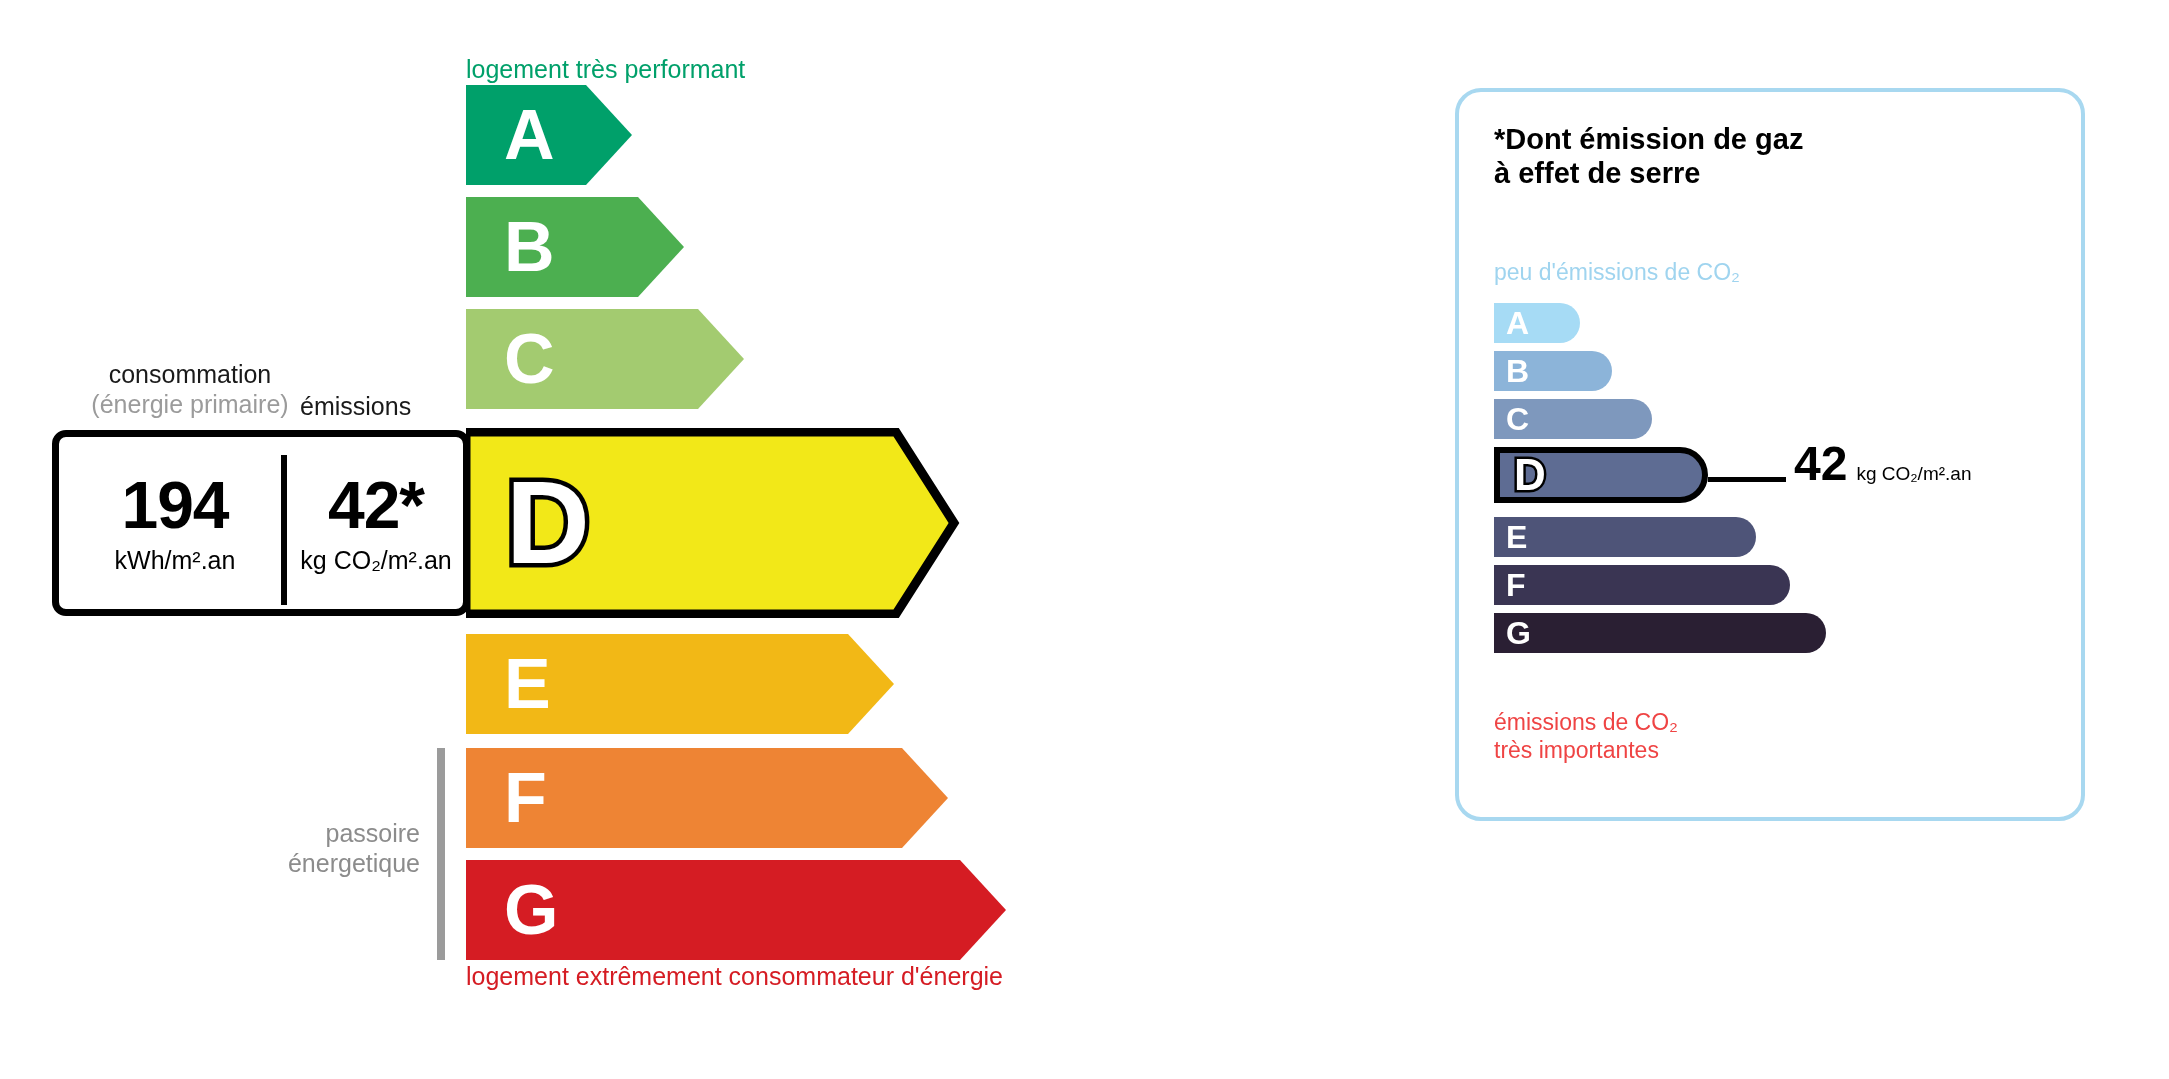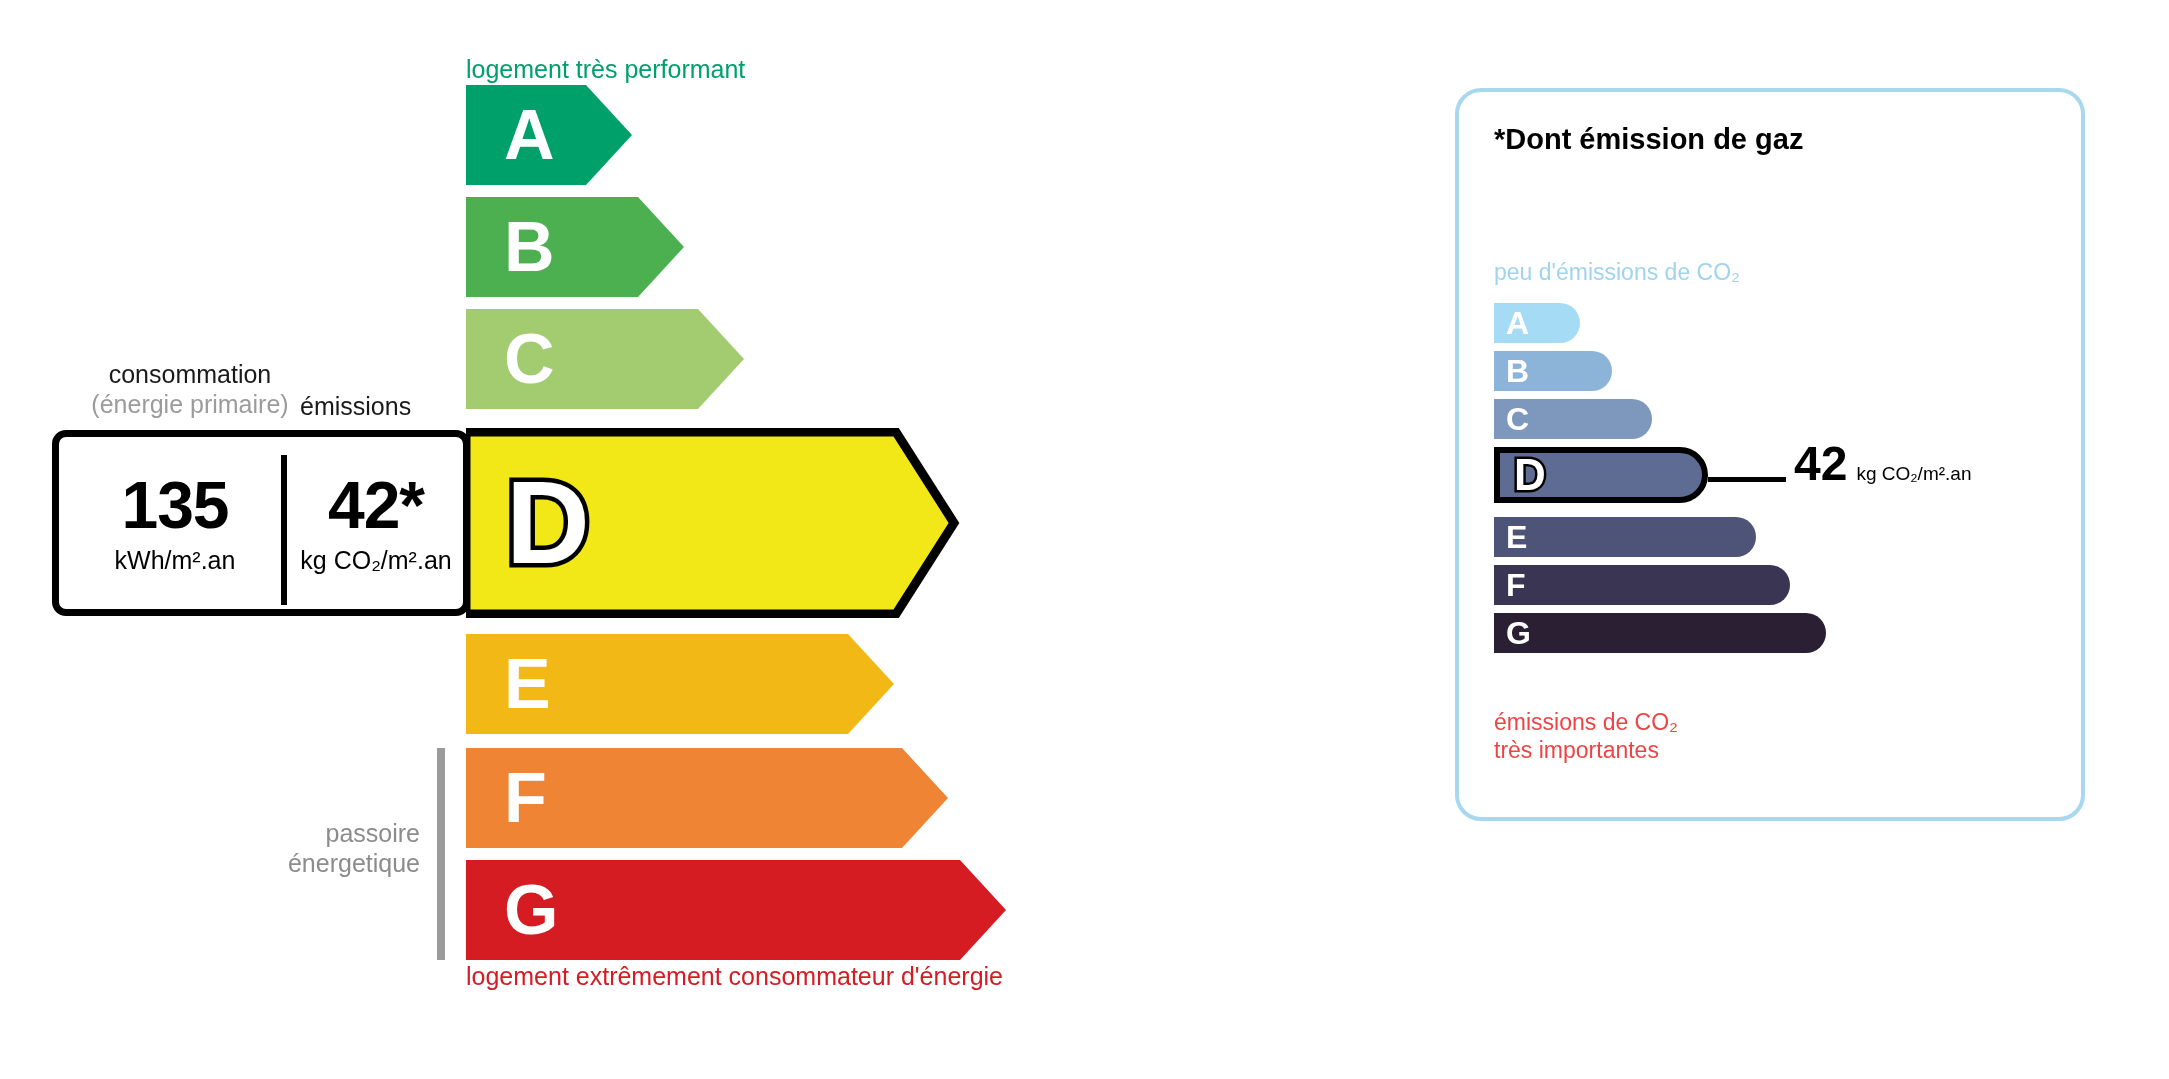--- a/index.html
+++ b/index.html
@@ -326,36 +326,37 @@
   </div>
 
   <div id="label-consommation">
     <span>consommation</span>
     <span class="sub">(énergie primaire)</span>
   </div>
   <div id="label-emissions">émissions</div>
 
   <div id="value-box">
     <div class="value-cell" id="cell-consumption">
-      <div class="value-number">135</div>
+      <div class="value-number">194</div>
       <div class="value-unit">kWh/m².an</div>
     </div>
     <div id="value-divider"></div>
     <div class="value-cell" id="cell-emissions">
       <div class="value-number">42*</div>
       <div class="value-unit">kg CO₂/m².an</div>
     </div>
   </div>
 
 </div>
 
 <div id="co2-panel">
 
   <div id="co2-title">
     <div>*Dont émission de gaz</div>
+    <div>à effet de serre</div>
   </div>
 
   <div id="co2-top-caption">peu d'émissions de CO₂</div>
 
   <div class="co2-bar-row" id="co2-row-a" style="top:211px;">
     <div class="co2-bar" style="width:86px;background:#a6dbf5;">
       <span class="co2-bar-letter">A</span>
     </div>
   </div>
 

